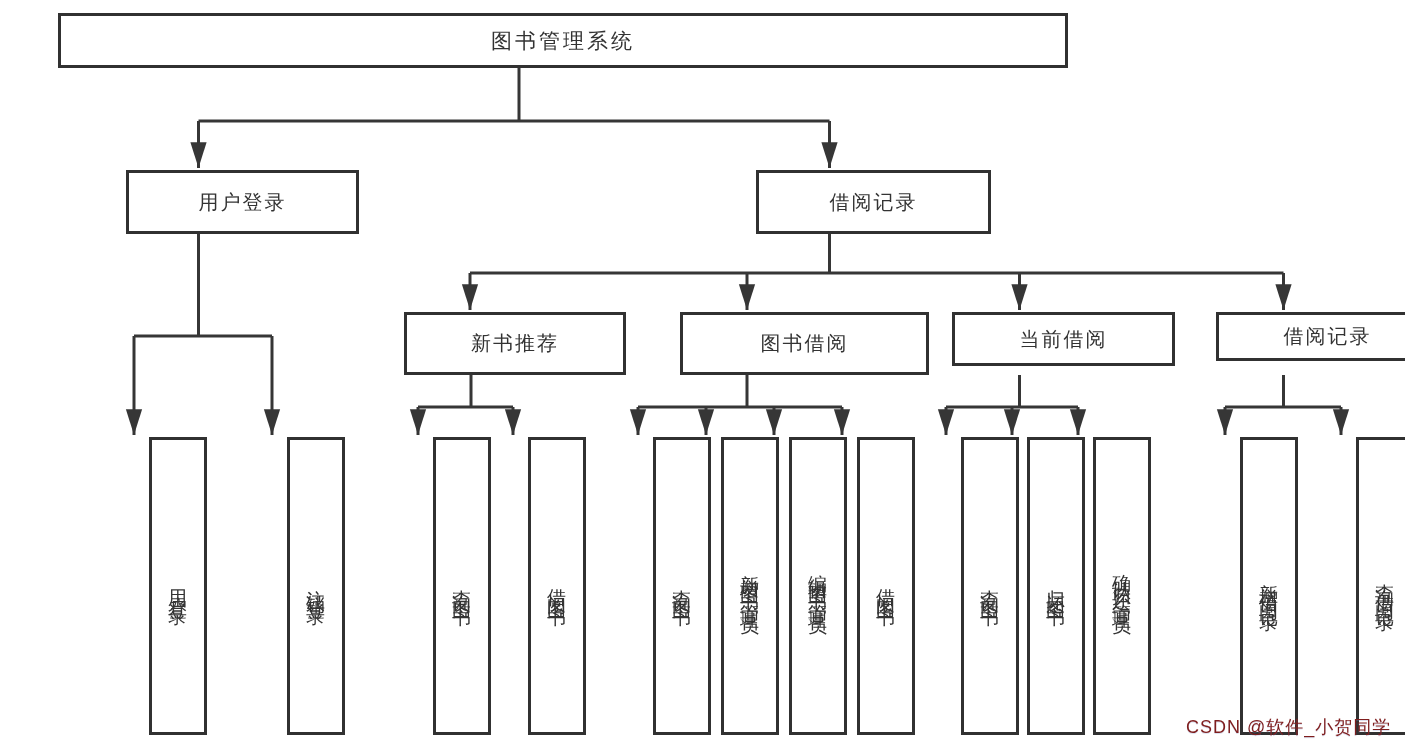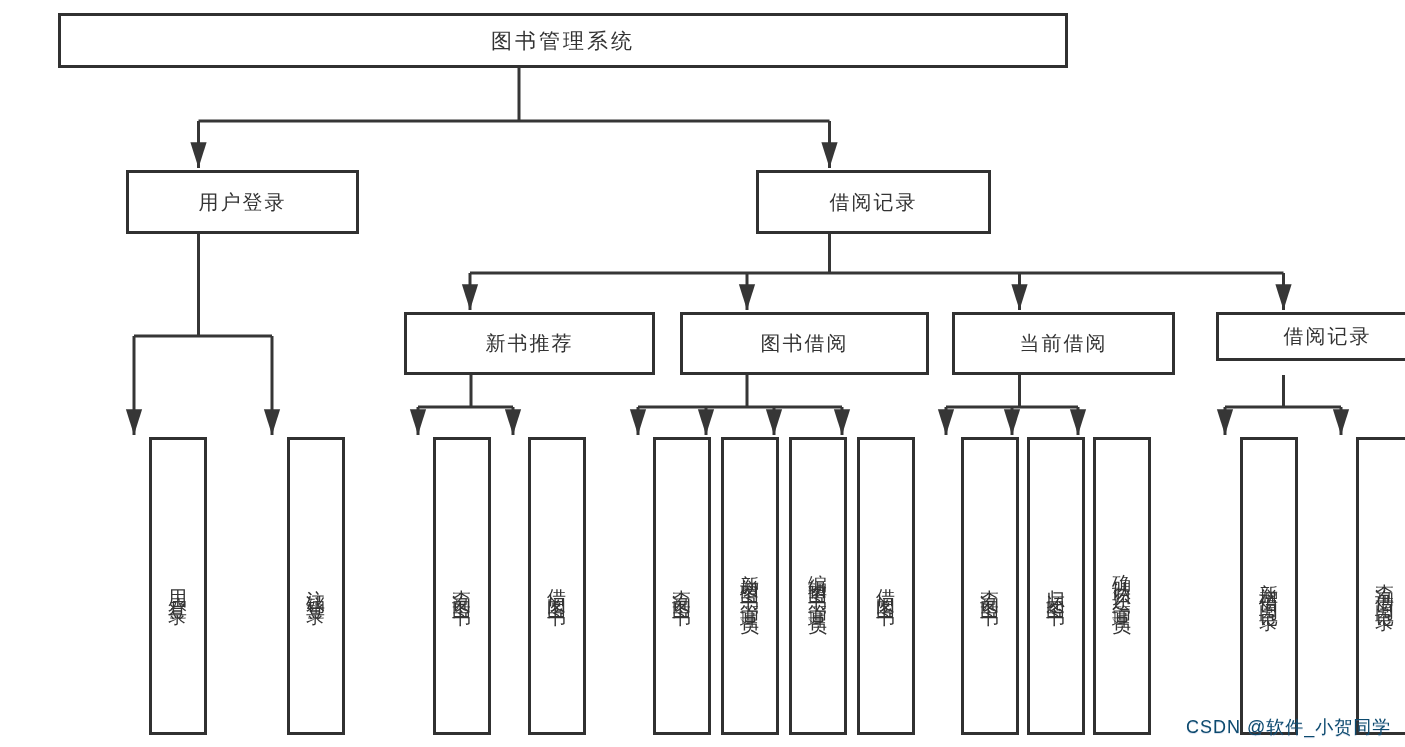--- a/index.html
+++ b/index.html
@@ -32,21 +32,21 @@
     text-orientation:mixed;
     font-size:19px;
     letter-spacing:6px;
     line-height:1;
   }
   .watermark{
     position:absolute;
     left:1186px;top:715px;
     z-index:3;
     font-size:18px;
-    color:#0c4a6e;
+    color:#7f1d1d;
     letter-spacing:1px;
     white-space:nowrap;
     text-shadow:0 1px 0 rgba(120,140,200,0.25);
   }
 </style>
 </head>
 <body>
 
 <div class="canvas">
 
@@ -98,27 +98,27 @@
     <span class="hlabel">图书管理系统</span>
   </div>
 
   <div class="box" style="left:82px;top:170px;width:233px;height:64px">
     <span class="hlabel">用户登录</span>
   </div>
   <div class="box" style="left:712px;top:170px;width:235px;height:64px">
     <span class="hlabel">借阅记录</span>
   </div>
 
-  <div class="box" style="left:360px;top:312px;width:251px;height:63px">
+  <div class="box" style="left:360px;top:312px;width:222px;height:63px">
     <span class="hlabel">新书推荐</span>
   </div>
   <div class="box" style="left:636px;top:312px;width:249px;height:63px">
     <span class="hlabel">图书借阅</span>
   </div>
-  <div class="box" style="left:908px;top:312px;width:223px;height:63px">
+  <div class="box" style="left:908px;top:312px;width:223px;height:54px">
     <span class="hlabel">当前借阅</span>
   </div>
   <div class="box" style="left:1172px;top:312px;width:223px;height:49px">
     <span class="hlabel">借阅记录</span>
   </div>
 
   <div class="box leaf" style="left:105px;top:437px;width:58px;height:298px">
     <span class="vlabel">用户登录</span>
   </div>
   <div class="box leaf" style="left:243px;top:437px;width:58px;height:298px">

